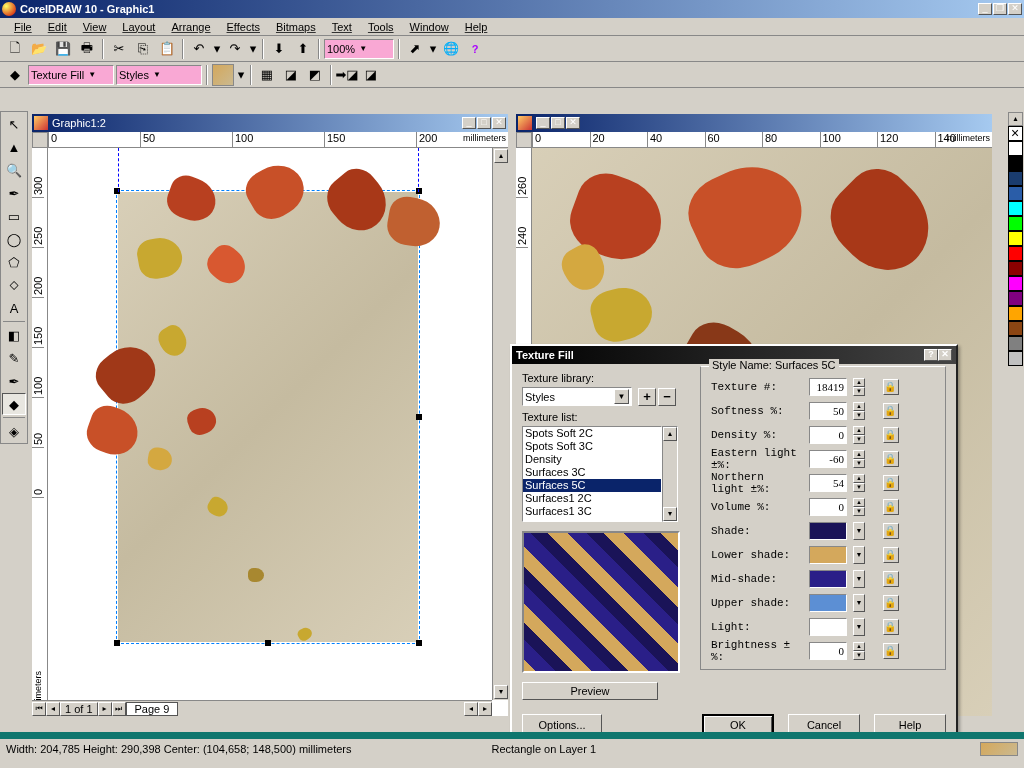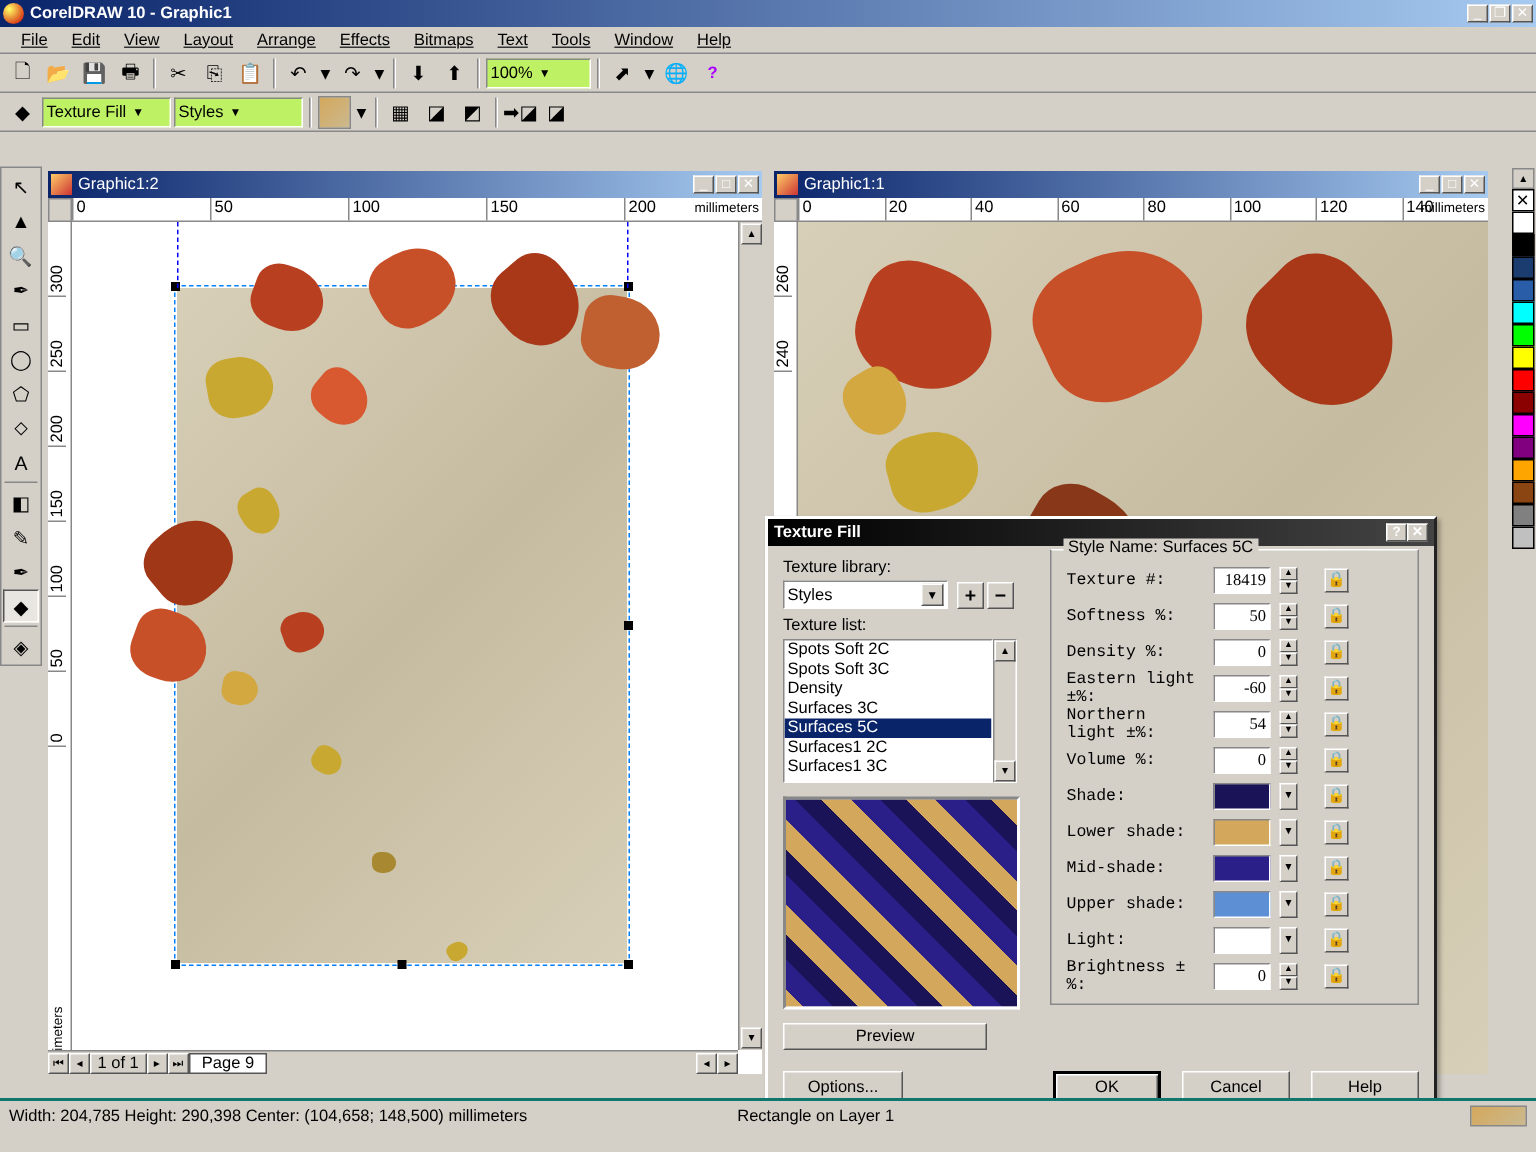--- a/index.html
+++ b/index.html
@@ -13,21 +13,21 @@
 .win-btn { width: 14px; height: 12px; background: #d4d0c8; border: 1px solid; border-color: #fff #555 #555 #fff; font-size: 9px; line-height: 9px; text-align: center; cursor: pointer; font-family: Marlett, sans-serif; }
 
 
 .menubar { background: #d4d0c8; height: 18px; display: flex; align-items: center; padding: 0 6px; border-bottom: 1px solid #888; }
 .menubar span { padding: 2px 8px; text-decoration: underline; text-decoration-color: #333; cursor: pointer; }
 
 
 .toolbar { background: #d4d0c8; height: 26px; display: flex; align-items: center; padding: 0 4px; border-bottom: 1px solid #888; gap: 2px; }
 .tb-btn { width: 22px; height: 22px; border: 1px solid transparent; display: flex; align-items: center; justify-content: center; cursor: pointer; font-size: 13px; }
 .tb-sep { width: 2px; height: 20px; border-left: 1px solid #888; border-right: 1px solid #fff; margin: 0 2px; }
-.tb-drop { height: 20px; border: 1px solid; border-color: #888 #fff #fff #888; background: #bef264; padding: 0 2px; display: flex; align-items: center; }
+.tb-drop { height: 20px; border: 1px solid; border-color: #888 #fff #fff #888; background: #f9a8d4; padding: 0 2px; display: flex; align-items: center; }
 .tb-drop .arrow { margin-left: 4px; font-size: 8px; }
 
 
 .toolbox { position: absolute; left: 0; top: 111px; width: 28px; background: #d4d0c8; border: 1px solid #888; }
 .toolbox .tb-btn { width: 24px; height: 22px; margin: 1px; }
 .toolbox .active { border-color: #555 #fff #fff #555; background: #e8e6e0; }
 
 
 .palette { position: absolute; right: 0; top: 112px; width: 17px; background: #d4d0c8; }
 .swatch { width: 15px; height: 15px; border: 1px solid #000; margin: 0 1px 0 1px; }
@@ -80,21 +80,21 @@
 .param-row .spin { width:12px; display:flex; flex-direction:column; }
 .param-row .spin div { height:9px; background:#d4d0c8; border:1px solid; border-color:#fff #555 #555 #fff; font-size:6px; text-align:center; line-height:7px; }
 .param-row .lock { width:16px; height:16px; background:#d4d0c8; border:1px solid; border-color:#fff #555 #555 #fff; text-align:center; font-size:10px; line-height:14px; }
 .param-row .color { width:38px; height:18px; border:1px solid; border-color:#888 #fff #fff #888; }
 .param-row .cd { width:12px; height:18px; background:#d4d0c8; border:1px solid; border-color:#fff #555 #555 #fff; text-align:center; font-size:7px; line-height:16px;}
 .dlg-foot { display:flex; gap:14px; padding:4px 10px 10px 10px; align-items:center;}
 .dlg-foot .btn { background:#d4d0c8; border:1px solid; border-color:#fff #555 #555 #fff; width:72px; height:22px; text-align:center; line-height:20px; cursor:pointer; }
 .dlg-foot .btn.def { border:2px solid #000; line-height:18px; width:72px; box-shadow: inset 1px 1px #fff, inset -1px -1px #555;}
 
 
-.status { position:absolute; left:0; right:0; bottom:0; height:36px; background:#d4d0c8; border-top:2px solid #0f766e; padding:2px 6px; font-size:11px; }
+.status { position:absolute; left:0; right:0; bottom:0; height:36px; background:#d4d0c8; border-top:7px solid #0f766e; padding:2px 6px; font-size:11px; }
 .status .row { height:16px; display:flex; align-items:center; gap:20px;}
 .status .fillprev { margin-left:auto; width:38px; height:14px; border:1px solid #888; background:linear-gradient(135deg,#d4a85c,#cbb98f);}
 
 .mm-lbl { position:absolute; right:2px; top:1px; font-size:9px; }
 .plusminus { display:flex; gap:2px;}
 .plusminus div { width:18px; height:18px; background:#d4d0c8; border:1px solid; border-color:#fff #555 #555 #fff; text-align:center; line-height:15px; font-weight:bold; font-size:13px;}
 .list-wrap { display:flex; }
 .list-wrap .lscroll { width:16px; background:#d4d0c8; border:1px solid; border-color:#888 #fff #fff #888; display:flex; flex-direction:column; justify-content:space-between;}
 </style>
 </head>
@@ -296,21 +296,20 @@
       <div style="flex:1"></div>
       <div class="scroll-btn">◂</div>
       <div class="scroll-btn">▸</div>
     </div>
   </div>
 </div>
 
 <div class="docwin" style="left:514px; top:112px; width:480px; height:606px;">
   <div class="dhead">
     <div class="icon"></div>
-    <div class="t">Graphic1:1</div>
     <div class="win-btns">
       <div class="win-btn">_</div>
       <div class="win-btn">□</div>
       <div class="win-btn">✕</div>
     </div>
   </div>
   <div class="canvas" style="height:584px; position:relative;">
     <div style="display:flex;">
       <div class="ruler-corner"></div>
       <div class="ruler-h" style="flex:1;position:relative;">

